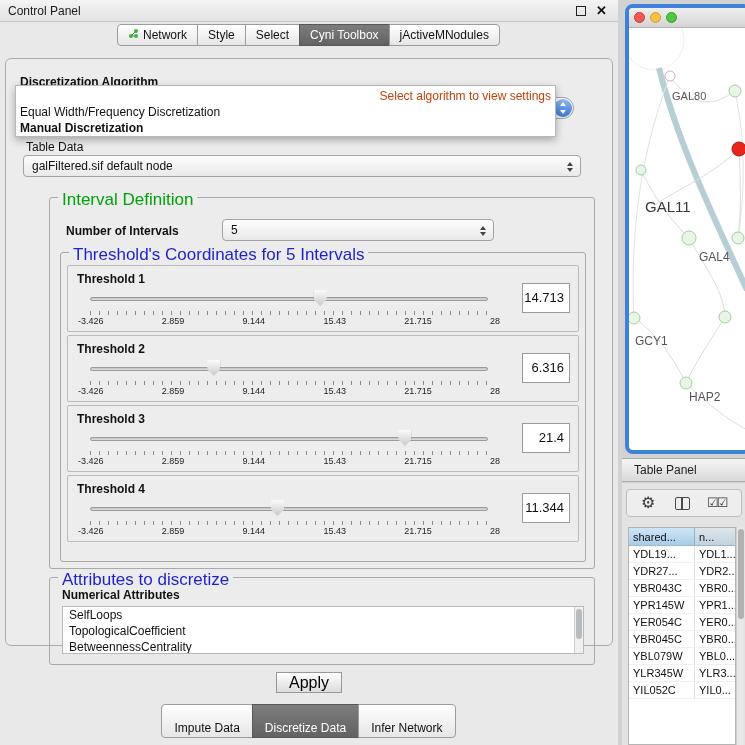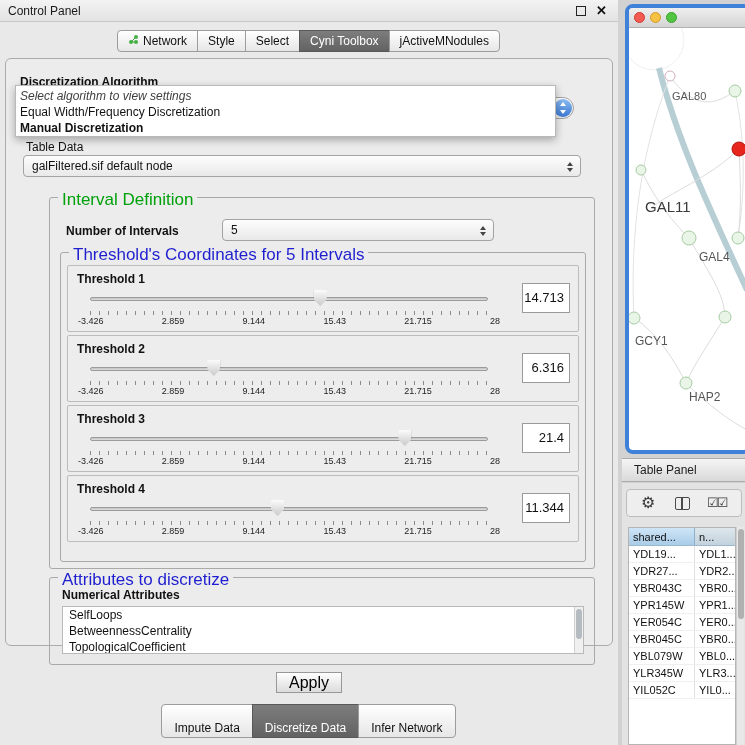--- a/index.html
+++ b/index.html
@@ -8,21 +8,21 @@
          background:#d2d2d2; position:relative; }
 
   
   .control-panel { position:absolute; left:0; top:0; width:618px; height:745px; background:#e9e9e9; }
   .cp-titlebar { position:absolute; left:0; top:0; width:100%; height:22px;
                  background:linear-gradient(#f3f3f3,#e3e3e3); border-bottom:1px solid #c6c6c6; }
   .cp-title { position:absolute; left:8px; top:4px; color:#1a1a1a; }
   .float-btn { position:absolute; right:32px; top:6px; width:10px; height:10px; border:1.5px solid #222; background:transparent; }
   .close-btn { position:absolute; right:11px; top:3px; font-size:13px; font-weight:bold; color:#111; }
 
-  .top-tabs { position:absolute; left:0; top:30px; width:100%; display:flex; justify-content:center; }
+  .top-tabs { position:absolute; left:0; top:24px; width:100%; display:flex; justify-content:center; }
   .tab { display:flex; align-items:center; gap:4px; font-family:inherit; font-size:12px; padding:0 10px;
          height:22px; background:linear-gradient(#ffffff,#e6e6e6); border:1px solid #9c9c9c; margin-left:-1px; color:#111; }
   .tab:first-child { border-radius:4px 0 0 4px; }
   .tab:last-child { border-radius:0 4px 4px 0; }
   .tab.active { background:linear-gradient(#7d7d7d,#626262); color:#fff; border-color:#585858; }
 
   .main-panel { position:absolute; left:5px; top:58px; width:608px; height:588px;
                 background:#ececec; border:1px solid #ababab; border-radius:6px; }
 
   
@@ -32,21 +32,21 @@
   .blue-stepper { position:absolute; right:1px; top:1px; width:18px; height:18px; border-radius:9px;
                   background:linear-gradient(#8cbcf2,#3a77d2); }
   .blue-stepper i { position:absolute; left:50%; transform:translateX(-50%); width:0; height:0;
                     border-left:3px solid transparent; border-right:3px solid transparent; }
   .blue-stepper i.up { top:3px; border-bottom:4px solid #fff; }
   .blue-stepper i.dn { bottom:3px; border-top:4px solid #fff; }
 
   .algo-popup { position:absolute; left:9px; top:26px; width:541px; height:52px; z-index:2;
                 background:#fff; border:1px solid #b9b9b9; box-shadow:0 3px 8px rgba(0,0,0,.3); padding-top:2px; }
   .popup-row { height:16px; line-height:16px; padding:0 4px; white-space:nowrap; overflow:hidden; }
-  .popup-row.placeholder { color:#404040; text-align:left;font-style:italic; }
+  .popup-row.placeholder { color:#c2410c; text-align:right; }
   .popup-row.b { font-weight:bold; }
 
   
   .td-label { position:absolute; left:20px; top:81px; }
   .td-combo { position:absolute; left:17px; top:96px; width:558px; height:22px;
               border:1px solid #a3a3a3; border-radius:4px; background:linear-gradient(#fdfdfd,#e9e9e9); }
   .combo-text { position:absolute; left:8px; top:3px; }
   .stepper { position:absolute; right:5px; top:2px; width:10px; height:18px; display:flex;
              flex-direction:column; align-items:center; justify-content:center; gap:2px; }
   .stepper i { width:0; height:0; border-left:3.5px solid transparent; border-right:3.5px solid transparent; }
@@ -295,22 +295,22 @@
 </div>
         </div>
       </div>
 
       <div class="group" id="attr-group">
         <span class="legend blue">Attributes to discretize</span>
         <div class="attr-title">Numerical Attributes</div>
         <div class="listbox">
           <div id="attr-items">
               <div class="list-item">SelfLoops</div>
+              <div class="list-item">TopologicalCoefficient</div>
               <div class="list-item">BetweennessCentrality</div>
-              <div class="list-item">TopologicalCoefficient</div>
             </div>
           <div class="list-scrollbar">
             <div class="list-thumb"></div>
           </div>
         </div>
       </div>
 
       <button class="apply-btn">Apply</button>
     </div>
 

